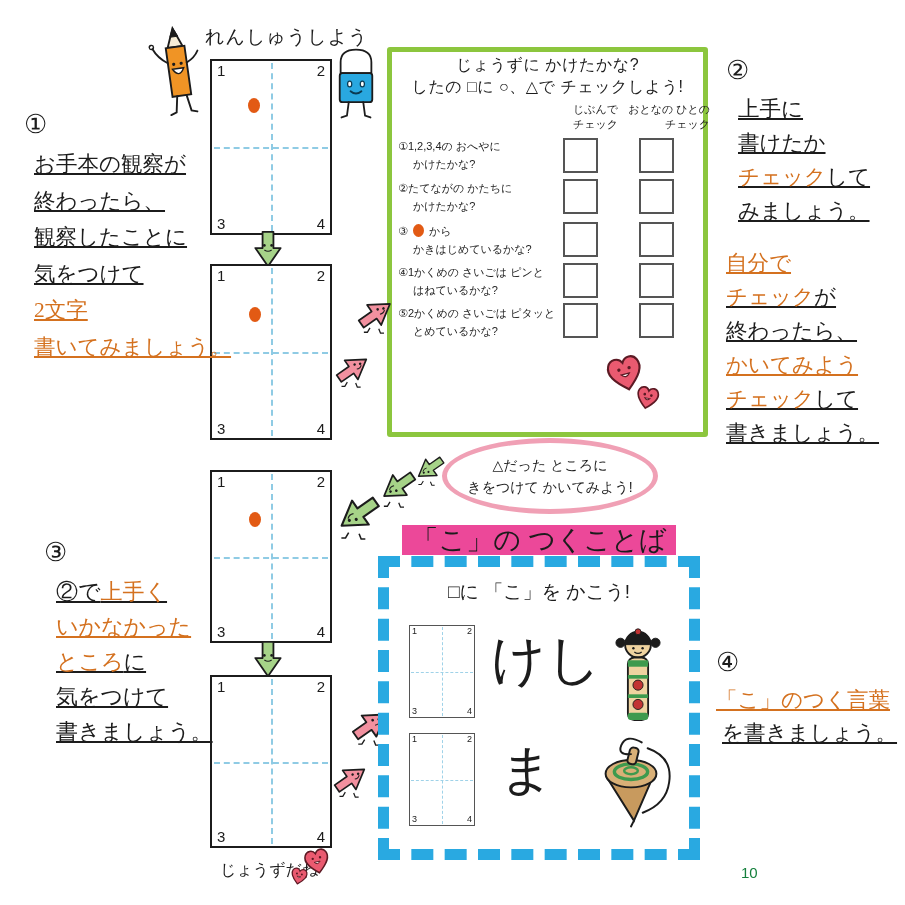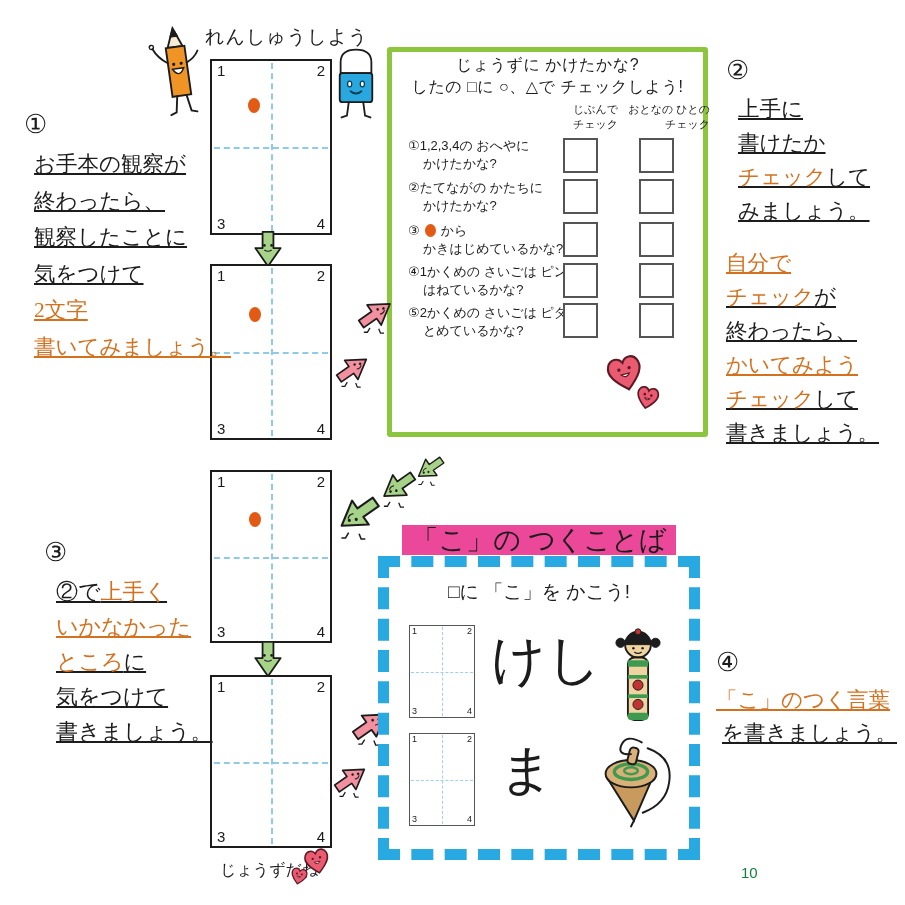--- a/index.html
+++ b/index.html
@@ -26,21 +26,21 @@
   .step{position:absolute;font-family:"Liberation Serif","DejaVu Serif",serif;}
   .step .num{font-size:26px;line-height:30px;margin-bottom:6px;}
   .step .ln{white-space:nowrap;text-decoration:underline;}
   .o{color:#D4711F;}
 
   
   #check-panel{position:absolute;left:387px;top:47px;width:321px;height:390px;
                border:5px solid #8CC63E;border-radius:3px;background:#fff;box-sizing:border-box;}
   .ptitle{position:absolute;left:0;width:311px;text-align:center;font-size:16px;letter-spacing:.5px;white-space:nowrap;}
   .colhead{position:absolute;top:50px;text-align:right;font-size:11px;line-height:15px;}
-  .qitem{position:absolute;left:16px;font-size:13px;line-height:18px;white-space:nowrap;}
+  .qitem{position:absolute;left:6px;font-size:11px;line-height:18px;white-space:nowrap;}
   .qitem .l2{padding-left:15px;}
   .cbx{position:absolute;width:35px;height:35px;border:2px solid #555;background:#fff;box-sizing:border-box;}
   .qdot{display:inline-block;width:11px;height:13px;border-radius:50%;background:#E25A14;margin:0 5px;vertical-align:-2px;}
 
   
   #hint-bubble{position:absolute;left:442px;top:438px;width:216px;height:76px;
                border:5px solid #F0A0B5;border-radius:50%;background:#fff;box-sizing:border-box;
                text-align:center;font-size:14px;line-height:22px;padding-top:11px;}
 
   
@@ -314,20 +314,24 @@
   <svg class="abs" style="left:332px;top:490px" width="50" height="50" viewBox="0 0 48 48">
     <g transform="rotate(145 24 24)">
       <path d="M2,19 L20,19 L20,10 L42,24 L20,38 L20,29 L2,29 Z" fill="#A6D388" stroke="#1c1c1c" stroke-width="2" stroke-linejoin="round"></path>
       <circle cx="27" cy="21" r="1.5" fill="#1c1c1c"></circle>
         <circle cx="33" cy="24" r="1.5" fill="#1c1c1c"></circle>
       <path d="M26,27 q4,2 7,-1" fill="none" stroke="#1c1c1c" stroke-width="1.2"></path>
     </g>
     <path d="M16,41 l-3,5 h-4 M26,42 l2,5 h4" fill="none" stroke="#1c1c1c" stroke-width="1.5"></path>
   </svg>
 
+  <div id="hint-bubble">
+    <div>△だった ところに</div>
+    <div>きをつけて かいてみよう!</div>
+  </div>
 
   <div id="word-title"><span>「こ」の つくことば</span></div>
   <div id="word-box">
     <div id="word-sub">□に 「こ」を かこう!</div>
 
     <div class="sgrid" style="left:20px;top:58px">
       <div class="vline"></div>
         <div class="hline"></div>
       <span class="corner c1">1</span>
       <span class="corner c2">2</span>

